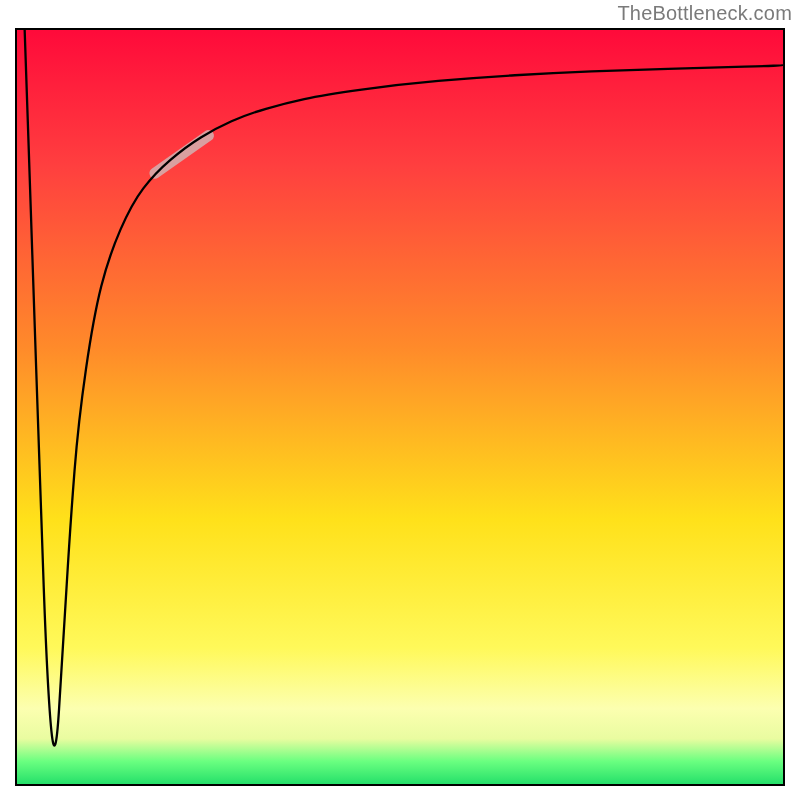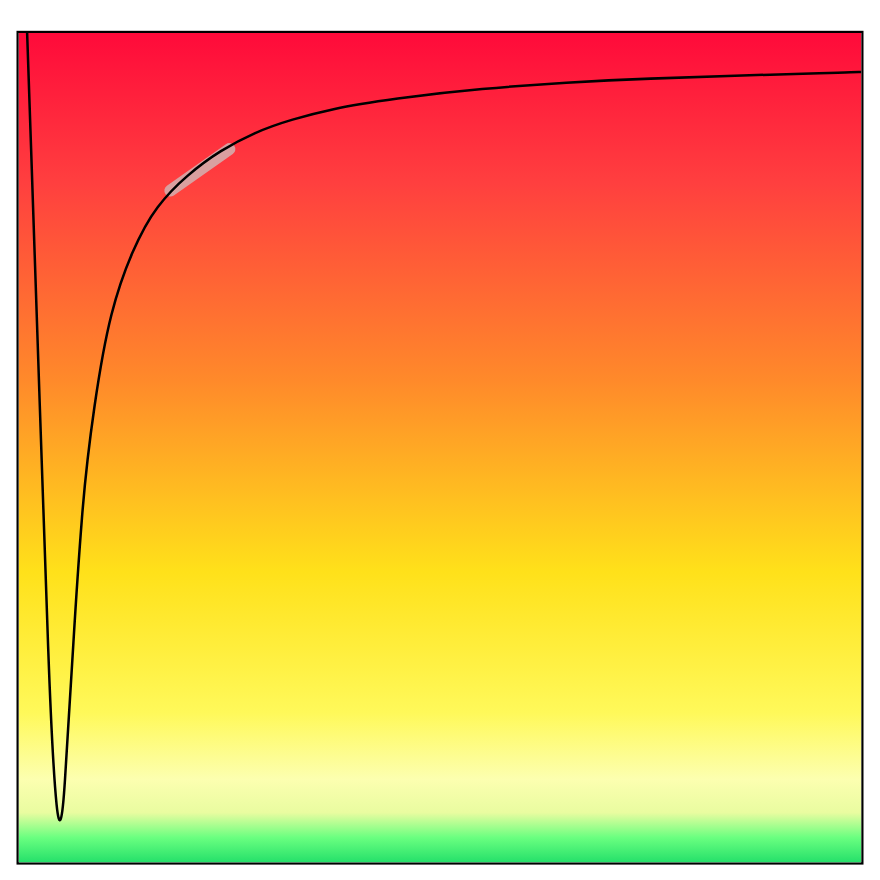--- a/index.html
+++ b/index.html
@@ -40,20 +40,21 @@
         #25e06a 100%);
     }
     svg.curve { position: absolute; inset: 0; width: 100%; height: 100%; }
     .curve-path { fill: none; stroke: #000; stroke-width: 2.3; stroke-linecap: round; stroke-linejoin: round; }
     .hilite-path { fill: none; stroke: #d7a5a5; stroke-opacity: 0.95; stroke-width: 11; stroke-linecap: round; }
   </style>
 </head>
 <body>
 <div class="page">
 
+  <div class="watermark">TheBottleneck.com</div>
 
   <div class="plot-frame">
     <div class="gradient-bg"></div>
     <svg class="curve" viewBox="0 0 770 758" preserveAspectRatio="none">
       <path class="hilite-path" d="M 138.6 144.0 L 192.5 106.1"></path>
       <path class="curve-path" d="M 7.7 0.0 Q 7.7 0.0 11.6 113.7 Q 15.4 227.4 19.3 341.1 Q 23.1 454.8 26.9 560.9 Q 30.8 667.0 34.6 704.9 Q 38.5 742.8 42.3 682.2 Q 46.2 621.6 50.0 557.1 Q 53.9 492.7 57.8 443.4 Q 61.6 394.2 69.3 341.1 Q 77.0 288.0 84.7 257.7 Q 92.4 227.4 103.9 200.9 Q 115.5 174.3 127.0 159.2 Q 138.6 144.0 154.0 130.8 Q 169.4 117.5 184.8 108.0 Q 200.2 98.5 215.6 91.7 Q 231.0 84.9 250.3 79.2 Q 269.5 73.5 288.8 69.4 Q 308.0 65.2 346.5 59.9 Q 385.0 54.6 423.5 51.2 Q 462.0 47.8 500.5 45.5 Q 539.0 43.2 577.5 41.7 Q 616.0 40.2 654.5 39.0 Q 693.0 37.9 731.5 36.8 T 770.0 35.6"></path>
     </svg>
   </div>
 
 </div>

